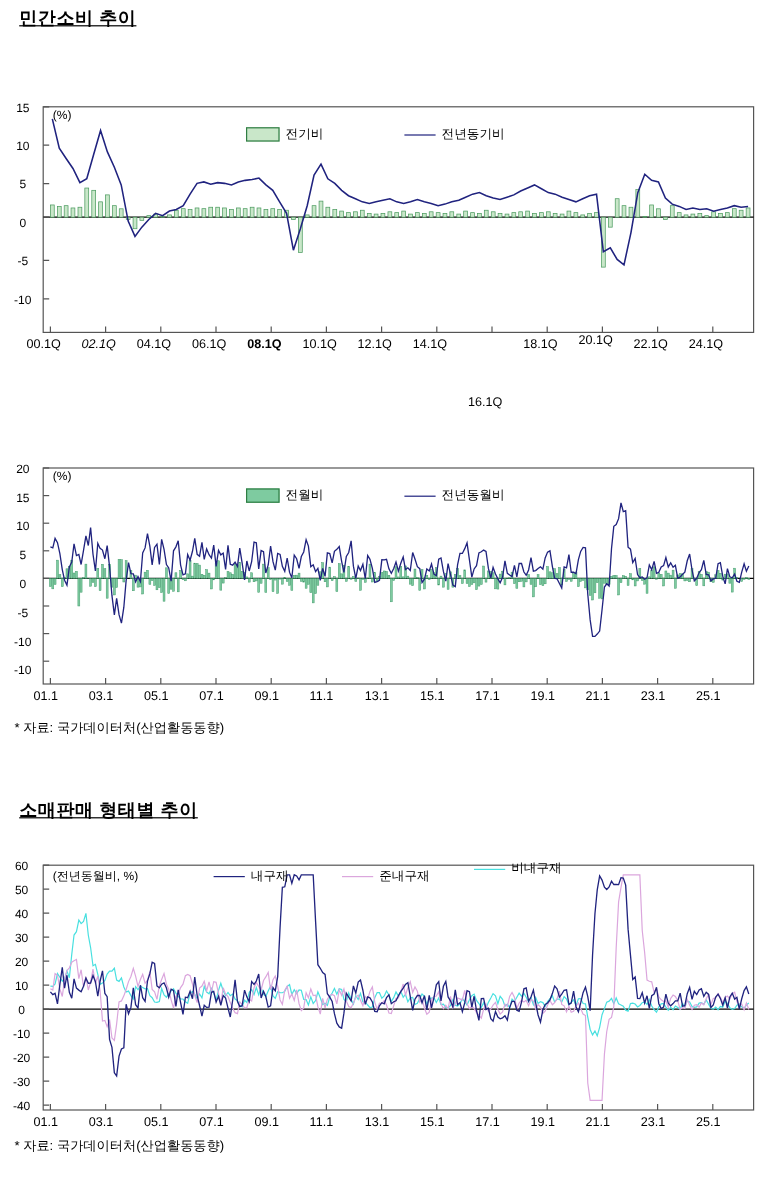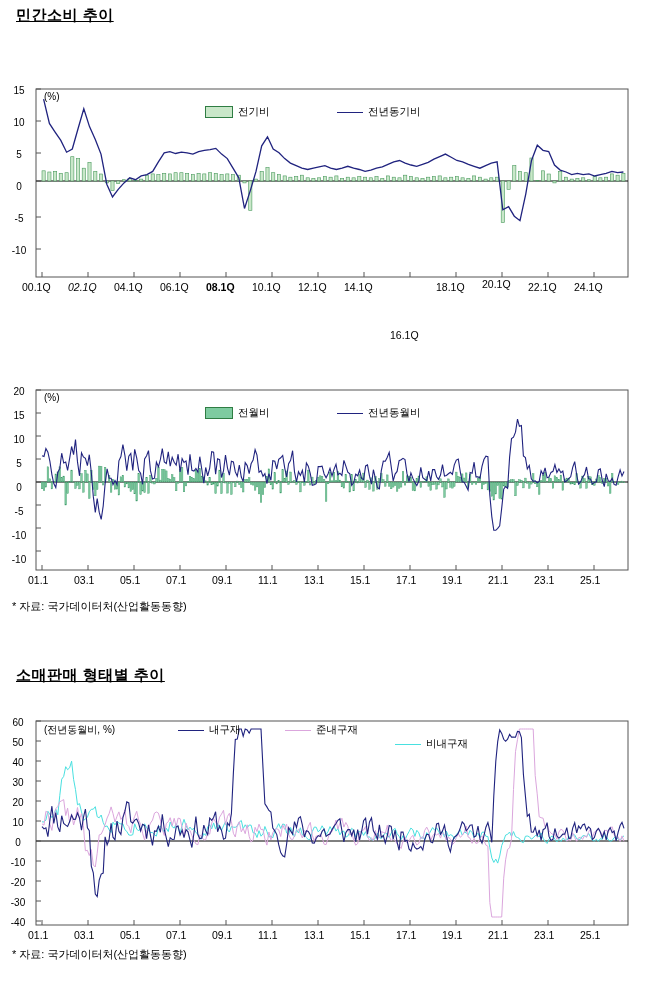--- a/index.html
+++ b/index.html
@@ -658,21 +658,21 @@
     <div class="axis-unit" style="left:44px; top:34px;">(전년동월비, %)</div>
 
     <div class="legend" style="left:178px; top:34px;">
       <span class="legend-swatch-line"></span>
       <span>내구재</span>
     </div>
     <div class="legend" style="left:285px; top:34px;">
       <span class="legend-swatch-line pink"></span>
       <span>준내구재</span>
     </div>
-    <div class="legend" style="left:395px; top:48px;">
+    <div class="legend" style="left:395px; top:28px;">
       <span class="legend-swatch-line cyan"></span>
       <span>비내구재</span>
     </div>
 
     <svg width="650" height="250">
       <rect x="36" y="32" width="592" height="204" fill="#ffffff" stroke="#555555" stroke-width="1"></rect>
       <line x1="36" y1="152" x2="628" y2="152" stroke="#000000" stroke-width="1"></line>
       <g stroke="#555555" stroke-width="1">
         <line x1="36" y1="32" x2="41" y2="32"></line>
         <line x1="36" y1="52" x2="41" y2="52"></line>

